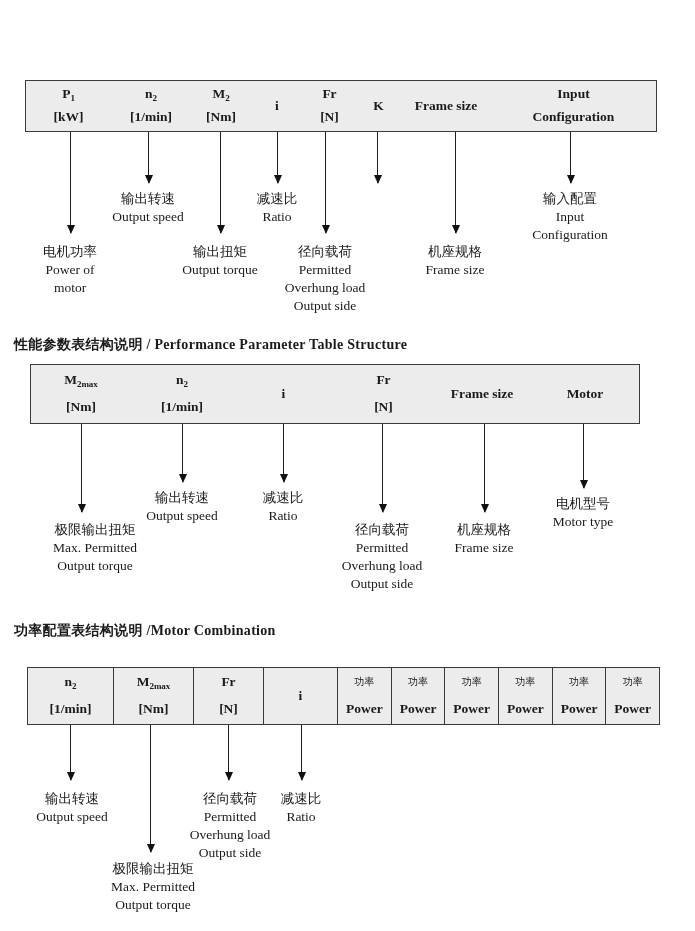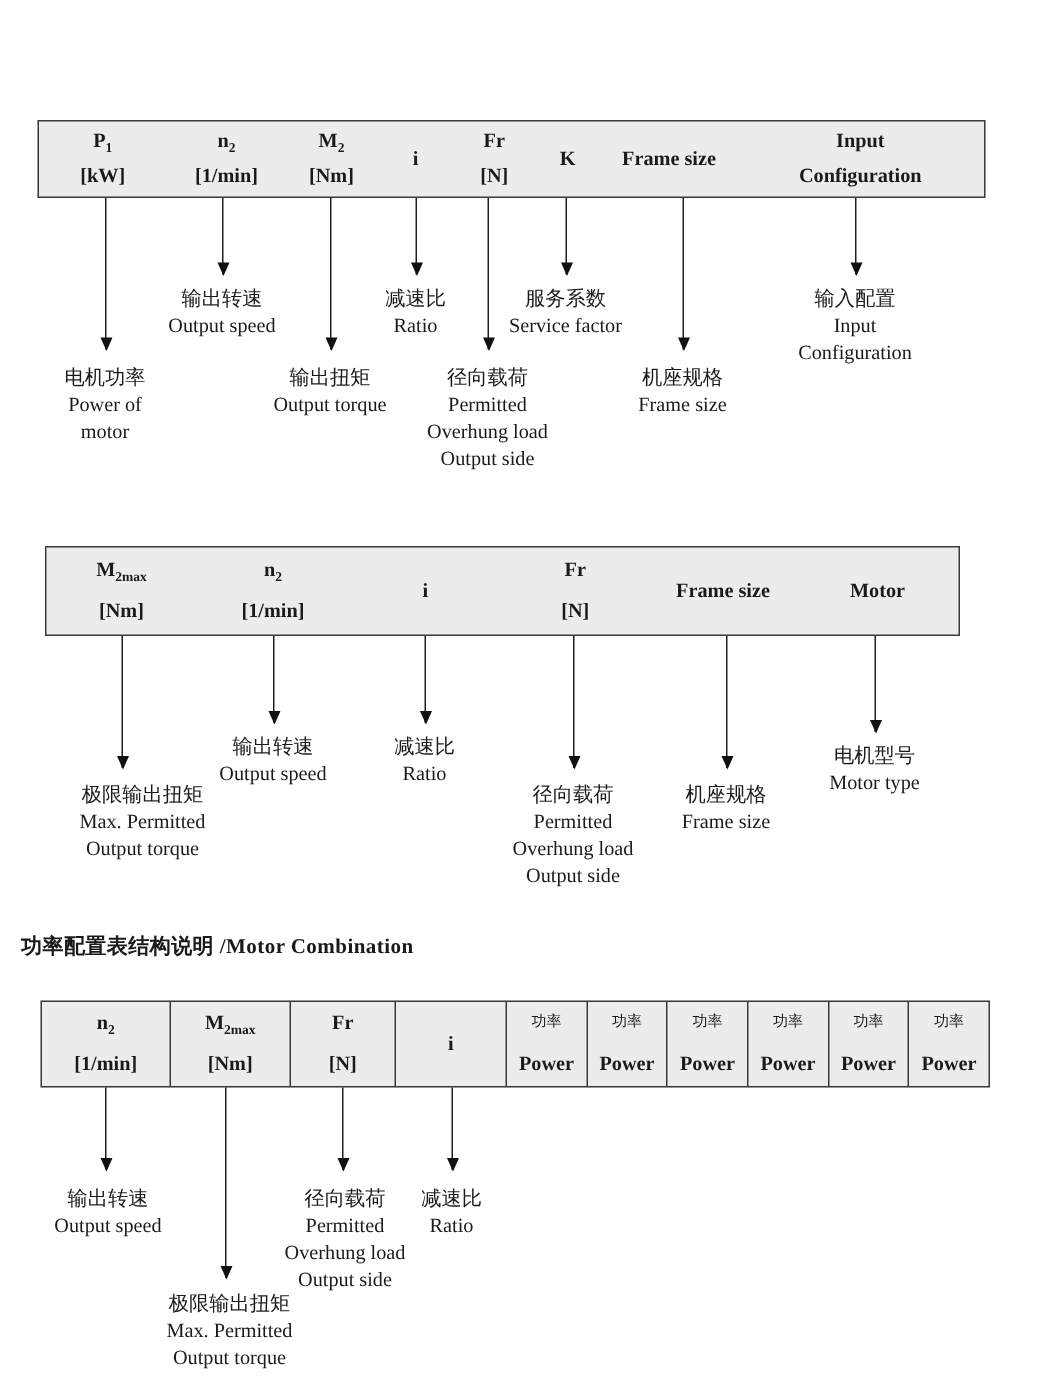--- a/index.html
+++ b/index.html
@@ -110,38 +110,37 @@
   <div class="arrow" style="left:277px;top:132px;height:51px"></div>
   <div class="arrow" style="left:325px;top:132px;height:101px"></div>
   <div class="arrow" style="left:377px;top:132px;height:51px"></div>
   <div class="arrow" style="left:455px;top:132px;height:101px"></div>
   <div class="arrow" style="left:570px;top:132px;height:51px"></div>
 
   <div class="lbl" style="left:148px;top:190px">输出转速
 Output speed</div>
   <div class="lbl" style="left:277px;top:190px">减速比
 Ratio</div>
-  <div class="lbl" style="left:377px;top:190px">服务系数
-Service factor</div>
   <div class="lbl" style="left:570px;top:190px">输入配置
 Input
 Configuration</div>
 
   <div class="lbl" style="left:70px;top:243px">电机功率
 Power of
 motor</div>
   <div class="lbl" style="left:220px;top:243px">输出扭矩
 Output torque</div>
   <div class="lbl" style="left:325px;top:243px">径向载荷
 Permitted
 Overhung load
 Output side</div>
   <div class="lbl" style="left:455px;top:243px">机座规格
 Frame size</div>
 
+  <div class="section-heading" style="top:336px">性能参数表结构说明 / Performance Parameter Table Structure</div>
 
   <div class="htable t2" style="left:30px;top:364px;width:610px;height:60px">
     <div class="col" style="width:100px">
       <div><span>M</span><span class="sub">2max</span></div>
       <div>[Nm]</div>
     </div>
     <div class="col" style="width:102px">
       <div><span>n</span><span class="sub">2</span></div>
       <div>[1/min]</div>
     </div>

